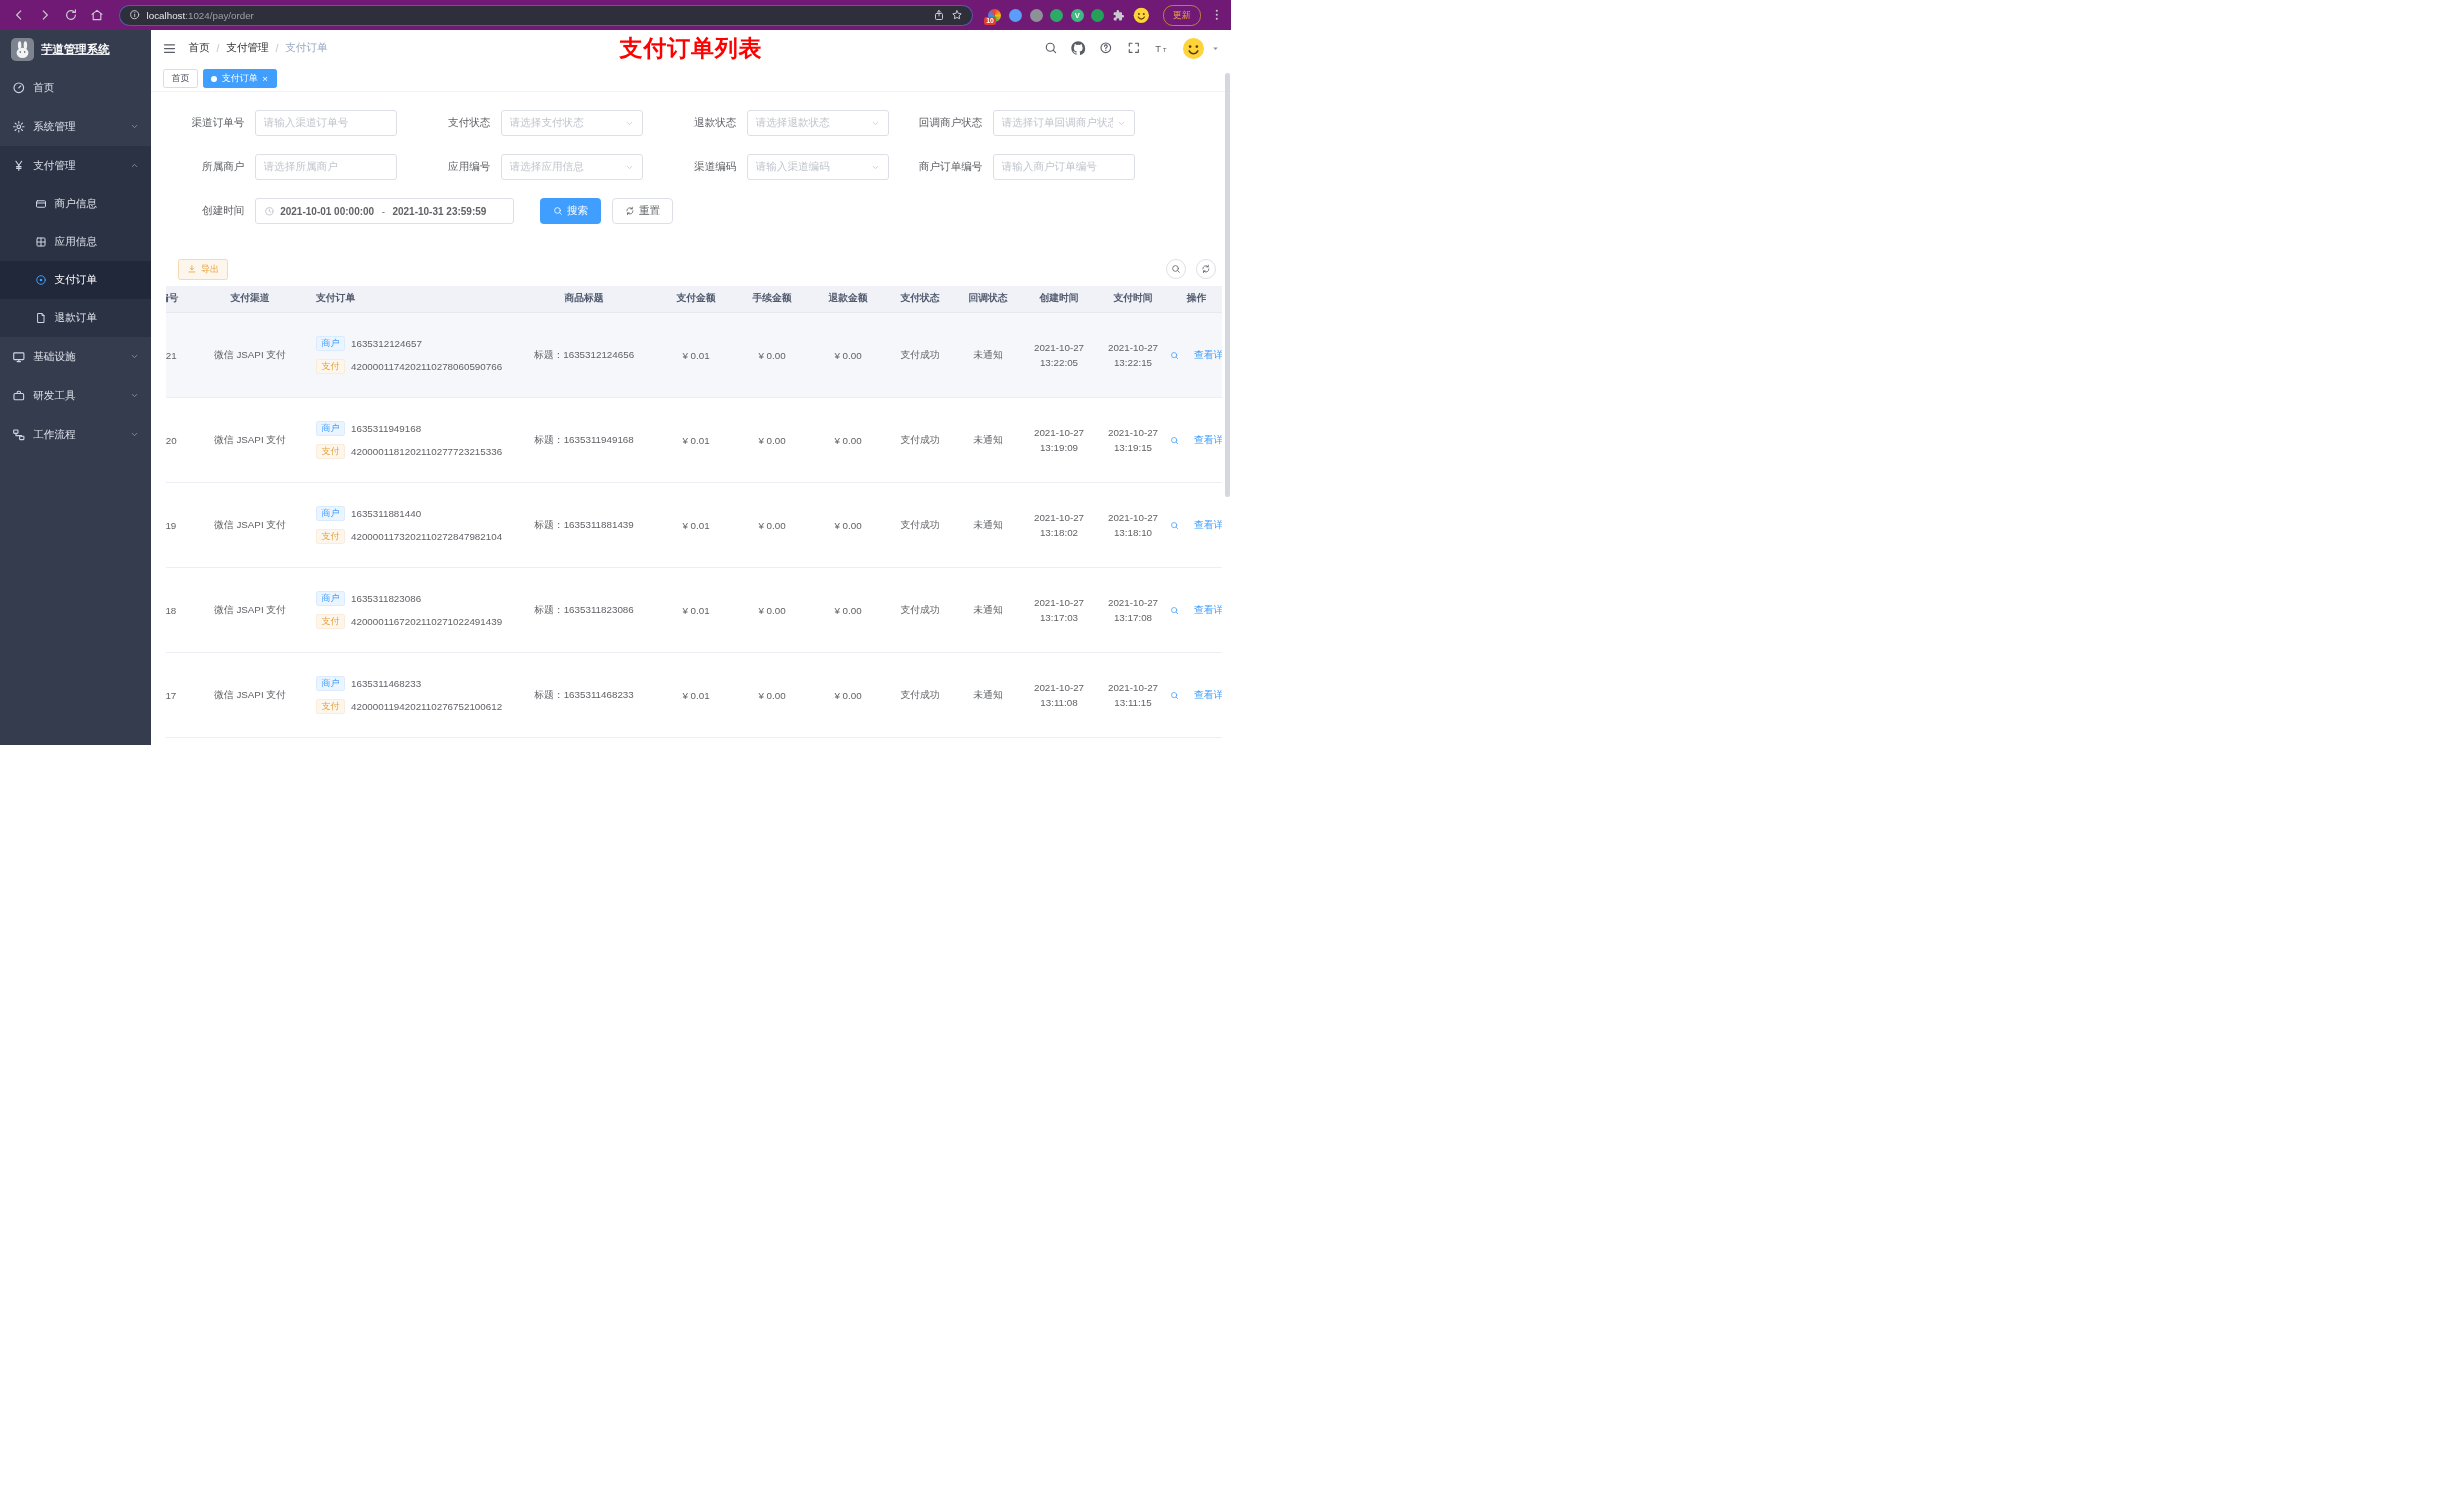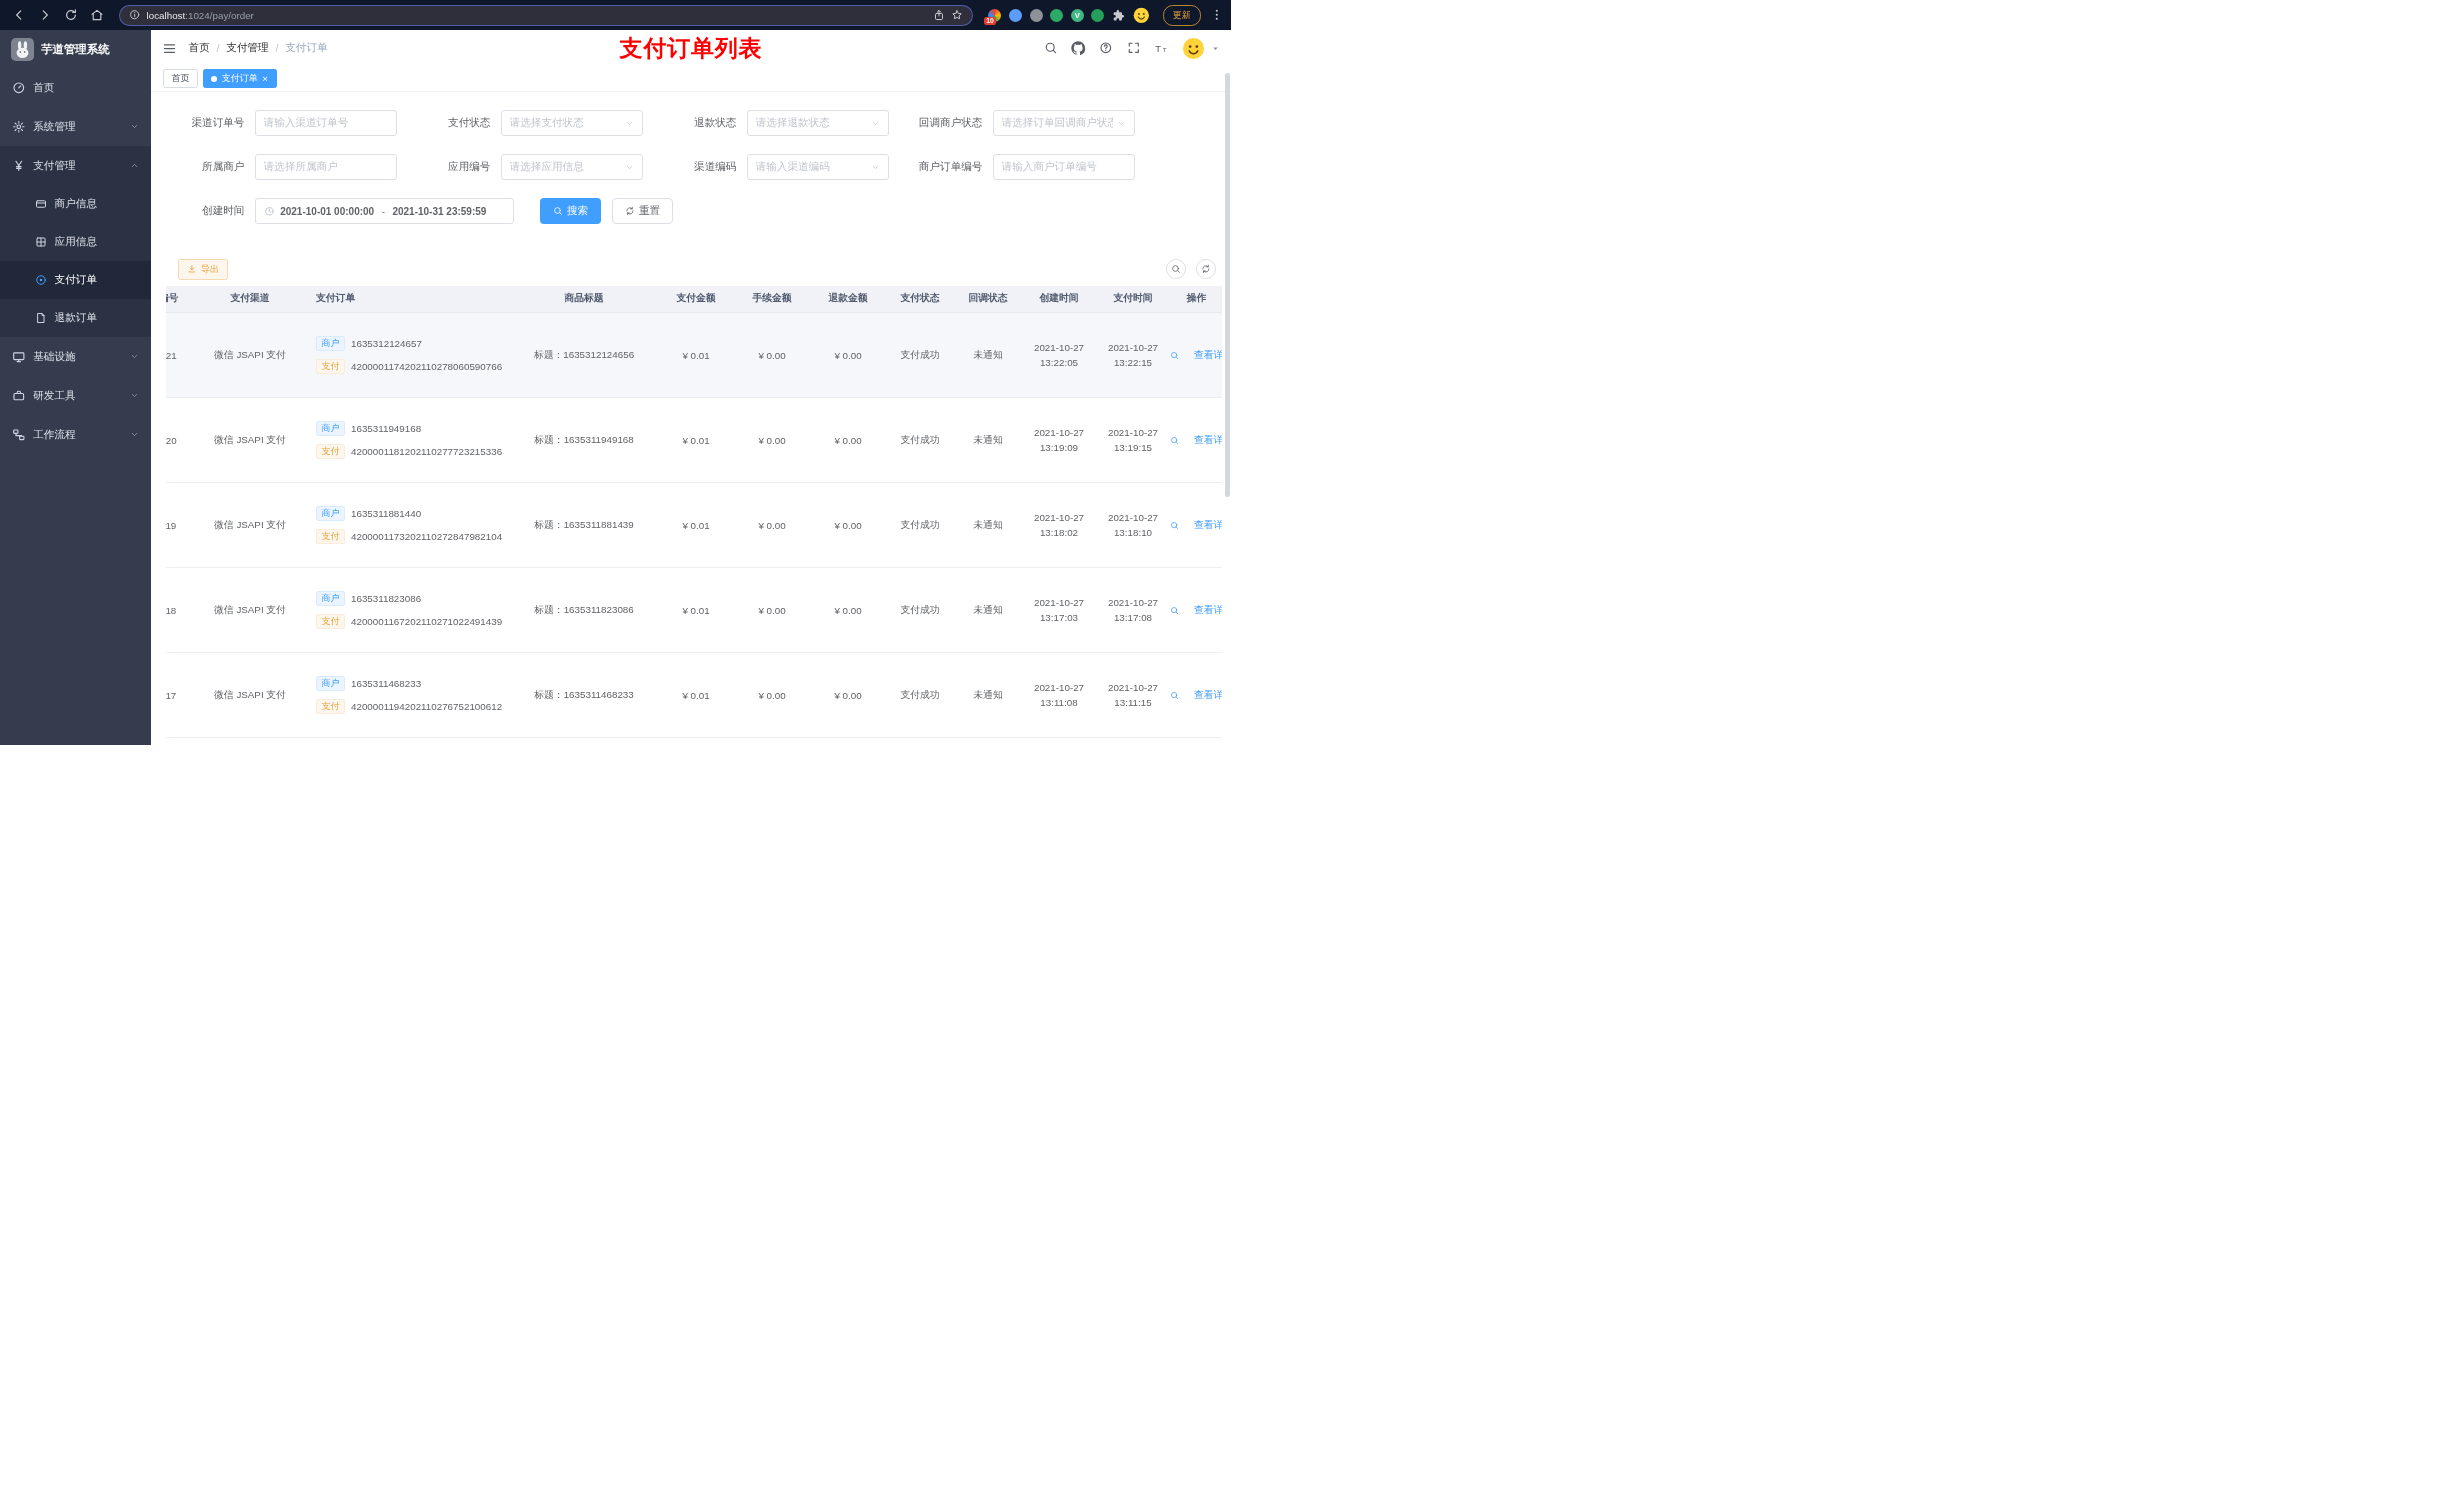--- a/index.html
+++ b/index.html
@@ -2,38 +2,38 @@
 <html style="font-size:12px"><head>
 <meta charset="utf-8">
 <style>
   * { box-sizing:border-box; margin:0; padding:0; }
   html,body { width:1231px; height:745px; overflow:hidden; background:#fff;
     font-family:"Liberation Sans","DejaVu Sans",sans-serif; position:relative; }
   .svg-ic,.js-ic{display:inline-flex;align-items:center;justify-content:center;flex:none;}
   .svg-ic svg,.js-ic svg{width:100%;height:100%;}
 
   
-  .chrome{height:30px;background:#0f172a;display:flex;align-items:center;padding:0 7.6px;gap:3px;}
+  .chrome{height:30px;background:#701a75;display:flex;align-items:center;padding:0 7.6px;gap:3px;}
   .nav-btn{width:23px;height:23px;border-radius:50%;padding:4.5px;color:#c8cace;cursor:pointer;}
   .url-pill{flex:1;height:21px;margin:0 7.6px;background:#2e2f3a;border:0.8px solid rgba(96,114,218,.7);
     border-radius:10.6px;display:flex;align-items:center;padding:0 9px;gap:6px;font-size:9.8px;min-width:0;cursor:text;}
   .url-host{color:#e8eaed;} .url-path{color:#9aa0a6;}
   .pill-spacer{flex:1;}
   .ext-cluster{display:flex;align-items:center;gap:7.6px;margin:0 4.5px;}
   .ext-dot{width:13px;height:13px;border-radius:50%;position:relative;display:flex;align-items:center;
     justify-content:center;font-size:7.6px;font-weight:bold;color:#fff;cursor:pointer;}
   .ext-badge{position:absolute;bottom:-3.8px;left:-4.5px;background:#e33b2e;color:#fff;font-size:6.8px;
     line-height:1;padding:0.8px 2.3px;border-radius:2.3px;font-weight:bold;}
   .update-pill{border:0.8px solid #b8862f;color:#f0a73f;font-size:9px;border-radius:9.8px;
     padding:3px 9px;margin:12px 6px;white-space:nowrap;cursor:pointer;}
 
   
   .app{display:flex;height:715px;}
   .sidebar{width:151px;flex:none;background:#353c4e;color:#dde1ea;display:flex;flex-direction:column;overflow:hidden;}
-  .logo{height:38px;display:flex;align-items:center;gap:7.6px;padding:0 10.6px;flex:none;}
+  .logo{height:38px;display:flex;align-items:center;gap:7.6px;padding:0 10.6px;flex:none;text-decoration:underline;}
   .logo-img{width:23px;height:23px;}
   .logo-title{font-size:11.4px;font-weight:bold;color:#fff;white-space:nowrap;}
   .menu-item{height:39px;display:flex;align-items:center;gap:7.6px;padding:0 12px;font-size:10.6px;
     cursor:pointer;white-space:nowrap;}
   .menu-item .mi-icon{color:#cfd5e2;}
   .mi-label{flex:1;}
   .mi-caret{color:#99a0b2;}
   .menu-group.expanded{background:#2b3243;}
   .menu-item.sub{height:38px;padding-left:35px;}
   .menu-item.sub.active{background:#20283a;color:#fff;}

